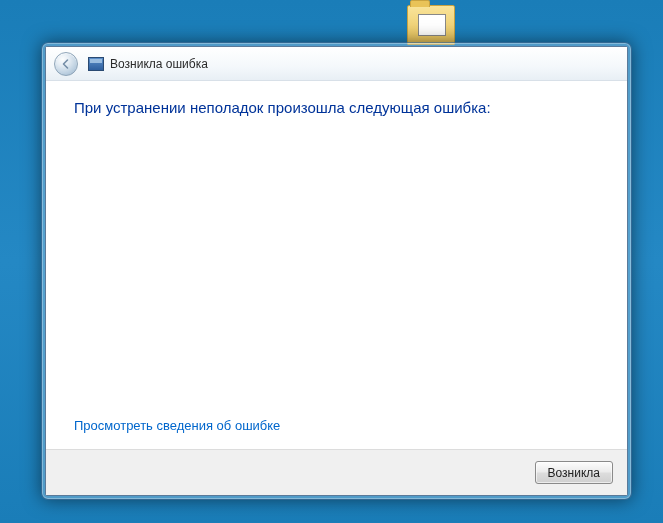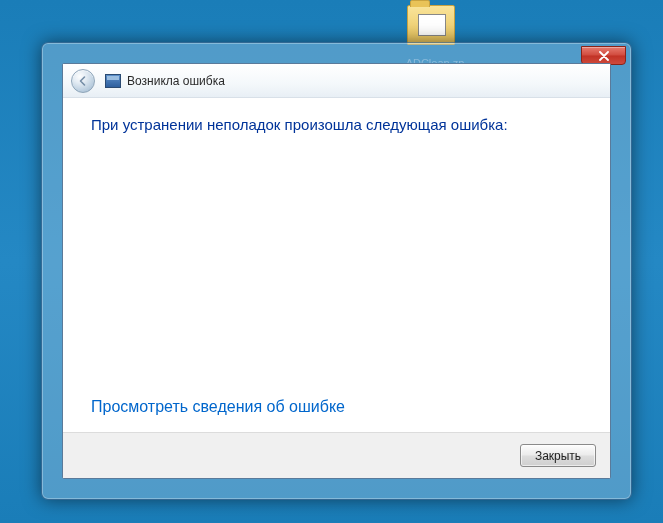--- a/index.html
+++ b/index.html
@@ -60,21 +60,21 @@
     .window {
       position: absolute;
       top: 42px;
       left: 41px;
       width: 591px;
       height: 458px;
       background: rgba(180, 210, 230, 0.35);
       border: 1px solid rgba(30, 70, 110, 0.6);
       border-radius: 7px;
       box-shadow: 0 0 18px rgba(0,0,0,0.5), inset 0 0 0 1px rgba(255,255,255,0.3);
-      padding: 20px;
+      padding: 3px;
     }
     .titlebar {
       position: absolute;
       top: 3px;
       right: 5px;
       display: flex;
       gap: 1px;
     }
     .close-btn {
       width: 45px;
@@ -163,21 +163,21 @@
     .body-text {
       color: #222;
       font-size: 12px;
       line-height: 1.4;
     }
     .spacer {
       flex: 1;
     }
     .detail-link {
       color: #0066cc;
-      font-size: 16px;
+      font-size: 13px;
       cursor: pointer;
       margin-bottom: 6px;
     }
     .footer {
       height: 46px;
       background: #f0f0f0;
       border-top: 1px solid #dcdcdc;
       display: flex;
       align-items: center;
       justify-content: flex-end;
@@ -225,16 +225,16 @@
       <span class="header-title">Возникла ошибка</span>
     </div>
 
     <div class="content">
       <h1 class="main-heading">При устранении неполадок произошла следующая ошибка:</h1>
       <div class="spacer"></div>
       <span class="detail-link">Просмотреть сведения об ошибке</span>
     </div>
 
     <div class="footer">
-      <button class="action-btn">Закрыть</button>
+      <button class="action-btn">Возникла</button>
     </div>
   </div>
 </div>
 
 </body></html>

